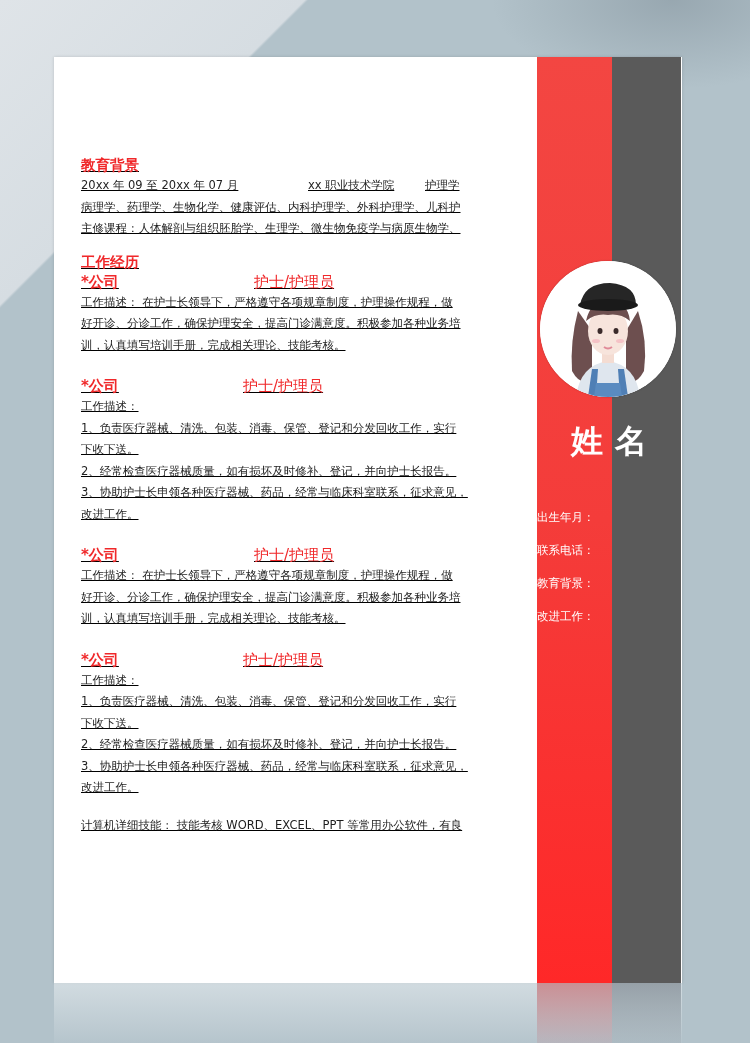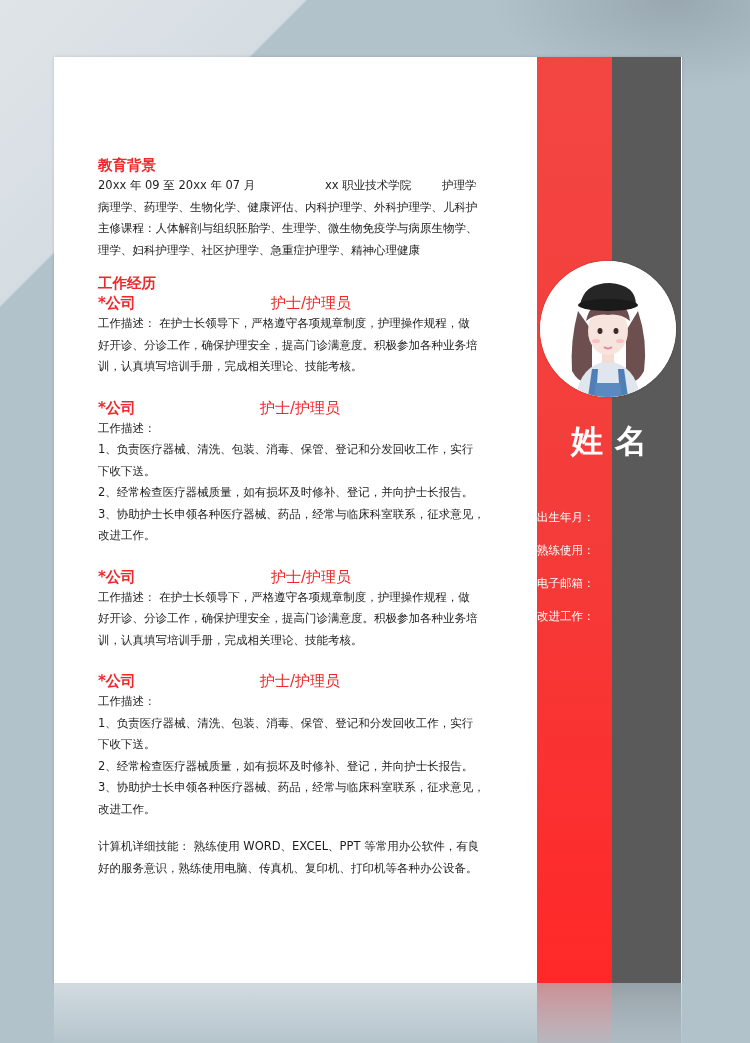--- a/index.html
+++ b/index.html
@@ -52,21 +52,21 @@
   }
   .name-row span { width: 50%; text-align: center; line-height: 44px; }
   .name-row span:first-child { text-align: right; padding-right: 6px; }
   .name-row span:last-child { text-align: left; padding-left: 6px; }
   .info-list { position: absolute; left: 483px; top: 450px; width: 75px; }
   .info-item {
     height: 33px; line-height: 20px; font-size: 11.5px; color: #ffffff;
     padding-right: 19px; white-space: nowrap;
   }
 
-  .content { position: absolute; left: 44px; top: 98px; width: 390px; }
+  .content { position: absolute; left: 27px; top: 98px; width: 390px; text-decoration: underline; }
   .sec-title {
     color: #f0282a; font-size: 14.5px; font-weight: bold; line-height: 20px;
   }
   .line { font-size: 11.5px; color: #1e1e1e; line-height: 21.5px; white-space: nowrap; }
   .edu-row { display: flex; }
   .edu-row .d { width: 203px; }
   .edu-row .s { width: 117px; margin-left: 24px; }
   .job-head { display: flex; font-size: 15px; line-height: 20px; }
   .job-head .co { color: #f0282a; font-weight: bold; }
   .job-head .ro { color: #f0282a; }
@@ -114,37 +114,36 @@
     </svg>
   </div>
 
   <div class="name-row">
     <span>姓</span>
     <span>名</span>
   </div>
 
   <div class="info-list">
     <div class="info-item">出生年月：</div>
-    <div class="info-item">熟练使用：</div>
-    <div class="info-item">电子邮箱：</div>
+    <div class="info-item">联系电话：</div>
+    <div class="info-item">教育背景：</div>
     <div class="info-item">改进工作：</div>
   </div>
 
   <div class="content">
 
     <section>
       <div class="sec-title">教育背景</div>
       <div class="line edu-row">
         <span class="d">20xx 年 09 至 20xx 年 07 月</span>
         <span class="s">xx 职业技术学院</span>
         <span>护理学</span>
       </div>
       <div class="line">病理学、药理学、生物化学、健康评估、内科护理学、外科护理学、儿科护</div>
       <div class="line">主修课程：人体解剖与组织胚胎学、生理学、微生物免疫学与病原生物学、</div>
-      <div class="line">理学、妇科护理学、社区护理学、急重症护理学、精神心理健康</div>
     </section>
 
     <section style="margin-top:12px;">
       <div class="sec-title">工作经历</div>
 
       <div class="job">
         <div class="job-head">
           <span class="co" style="width:173px;">*公司</span>
           <span class="ro">护士/护理员</span>
         </div>
@@ -184,22 +183,21 @@
         <div class="line">工作描述：</div>
         <div class="line">1、负责医疗器械、清洗、包装、消毒、保管、登记和分发回收工作，实行</div>
         <div class="line">下收下送。</div>
         <div class="line">2、经常检查医疗器械质量，如有损坏及时修补、登记，并向护士长报告。</div>
         <div class="line">3、协助护士长申领各种医疗器械、药品，经常与临床科室联系，征求意见，</div>
         <div class="line">改进工作。</div>
       </div>
     </section>
 
     <section style="margin-top:-4px;">
-      <div class="line">计算机详细技能： 熟练使用 WORD、EXCEL、PPT 等常用办公软件，有良</div>
-      <div class="line">好的服务意识，熟练使用电脑、传真机、复印机、打印机等各种办公设备。</div>
+      <div class="line">计算机详细技能： 技能考核 WORD、EXCEL、PPT 等常用办公软件，有良</div>
     </section>
 
   </div>
 </div>
 
 <div class="reflect">
   <div class="r-red"></div>
   <div class="r-gray"></div>
 </div>
 

